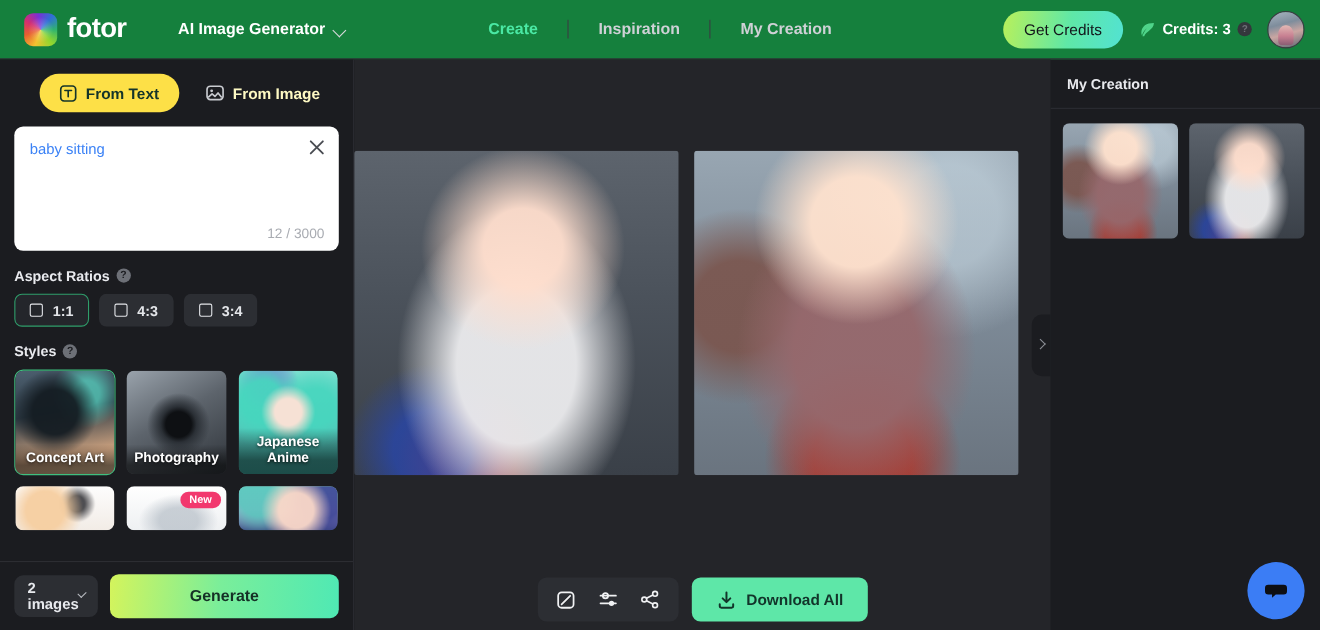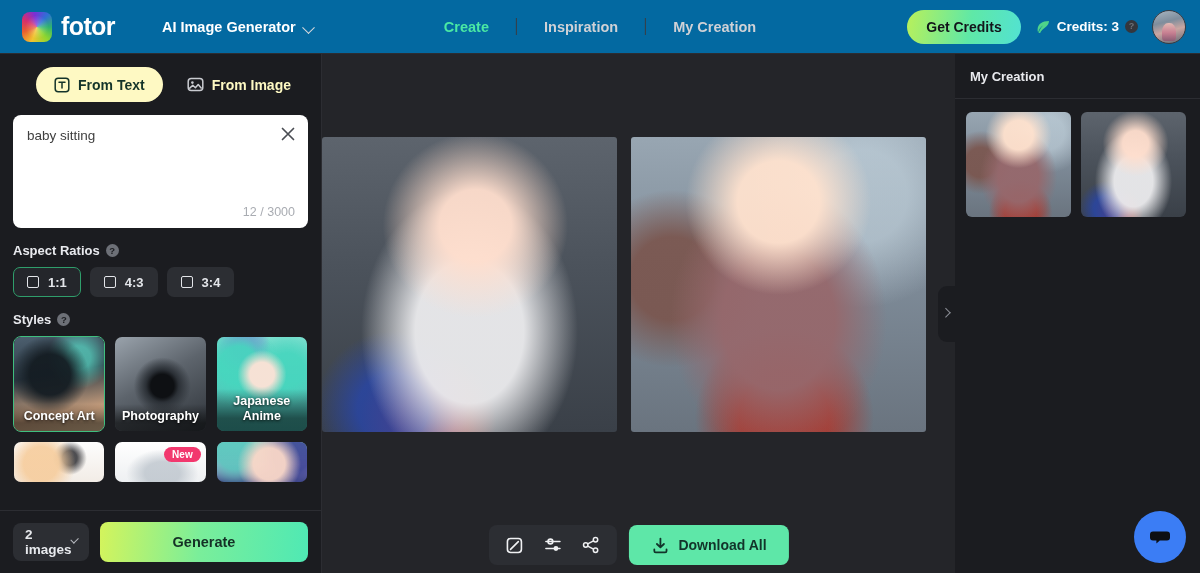--- a/index.html
+++ b/index.html
@@ -7,21 +7,21 @@
     width: 1200px; height: 573px;
     background: #1b1c20;
     font-family: "Liberation Sans", sans-serif;
     overflow: hidden;
   }
   .app { position: relative; width: 1200px; height: 573px; display: flex; flex-direction: column; }
 
   
   .header {
     height: 54px; min-height: 54px;
-    background: #0369a1;
+    background: #15803d;
     display: flex; align-items: center;
     border-bottom: 1px solid #2c2d32;
     position: relative;
   }
   .brand { display: flex; align-items: center; gap: 9px; padding-left: 22px; }
   .logo-mark {
     width: 30px; height: 30px; border-radius: 8px;
     background:
       conic-gradient(from 200deg at 50% 50%,
         #f2c330 0deg, #e8602f 50deg, #d62e6e 100deg,
@@ -50,21 +50,21 @@
     color: #cfd1d6; font-size: 14.5px; font-weight: 700;
     padding: 0 27px; cursor: pointer; white-space: nowrap; text-align: center;
   }
   .nav-item.active { color: #4ae8a4; }
   .nav-sep { width: 1px; height: 17px; background: #3a3c42; }
 
   .header-right { margin-left: auto; display: flex; align-items: center; gap: 14px; padding-right: 14px; }
   .get-credits {
     height: 34px; padding: 0 19px; border: none; border-radius: 17px;
     background: linear-gradient(100deg, #b9f05a 0%, #5fe8a7 55%, #52e2d2 100%);
-    color: #12151a; font-size: 14px; font-weight: 700;
+    color: #12151a; font-size: 14px; font-weight: 400;
     font-family: "Liberation Sans", sans-serif; cursor: pointer;
   }
   .credits { display: flex; align-items: center; gap: 6px; color: #fff; font-size: 13.5px; font-weight: 700; cursor: pointer; justify-content: flex-end; }
   .leaf { width: 16px; height: 16px; display: block; }
   .credits-info {
     width: 13px; height: 13px; border-radius: 50%; background: #34363c;
     color: #6d7077; font-size: 9px; line-height: 13px; text-align: center; font-weight: 700;
   }
   .avatar {
     width: 34px; height: 34px; border-radius: 50%;
@@ -87,27 +87,27 @@
     display: flex; flex-direction: column; position: relative;
   }
   .sidebar-scroll { flex: 1; overflow: hidden; padding: 0 11px; }
   .mode-tabs { display: flex; align-items: center; gap: 6px; padding: 13px 0 11px 25px; }
   .mode-tab {
     display: flex; align-items: center; gap: 8px;
     height: 35px; padding: 0 18px; border-radius: 18px;
     font-size: 14px; font-weight: 700; color: #fef9c3; cursor: pointer;
     background: transparent; border: none; font-family: "Liberation Sans", sans-serif;
   }
-  .mode-tab.active { background: #fef9c3; color: #14342a; }
+  .mode-tab.active { background: #fde047; color: #14342a; }
 
   .prompt-box {
     background: #fff; border-radius: 8px; height: 113px;
     margin: 2px 2px 0 2px; padding: 13px 14px; position: relative;
   }
-  .prompt-text { font-size: 13.5px; color: #404040; }
+  .prompt-text { font-size: 13.5px; color: #3b82f6; }
   .prompt-clear {
     position: absolute; right: 10px; top: 9px; width: 20px; height: 20px;
     cursor: pointer; color: #4a4d53;
   }
   .prompt-count {
     position: absolute; right: 13px; bottom: 9px;
     font-size: 12.5px; color: #a9acb2;
   }
 
   .section-head {

